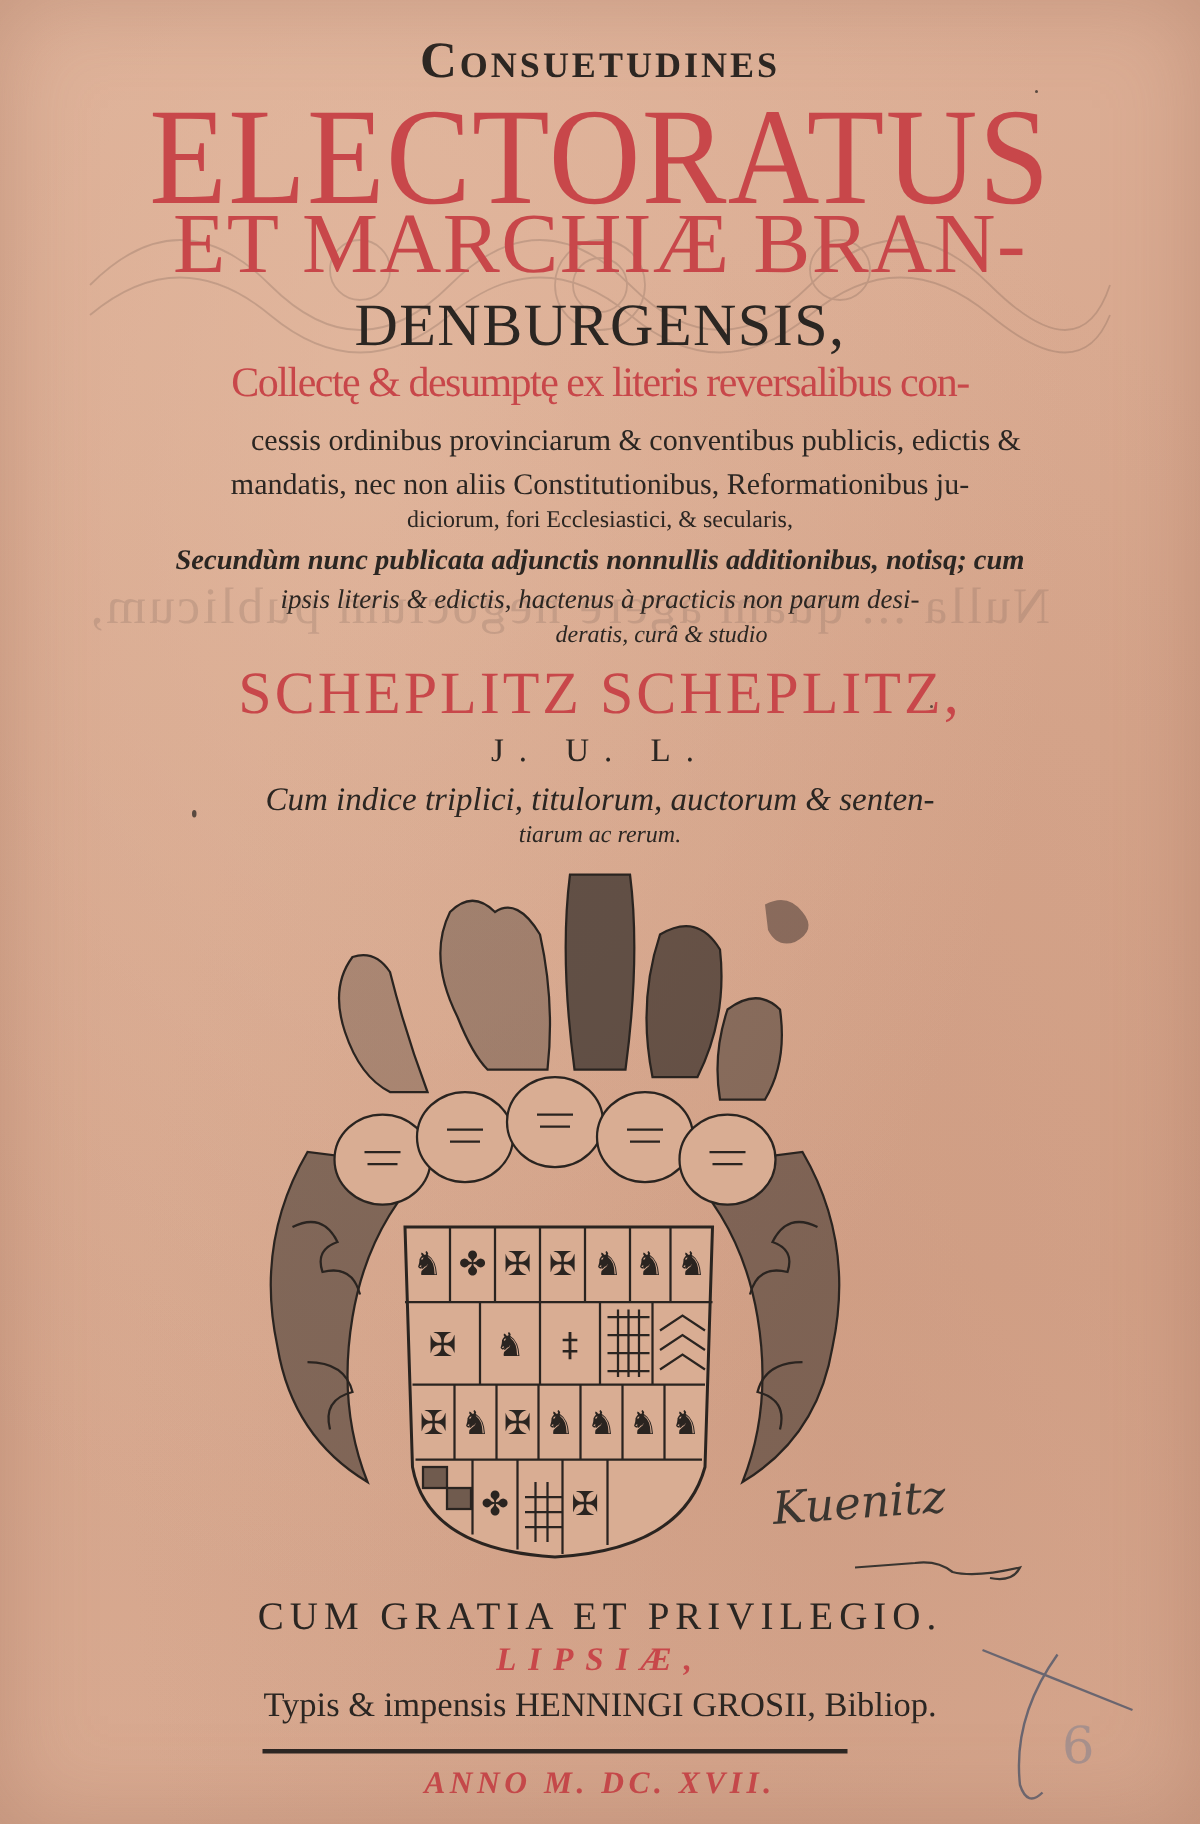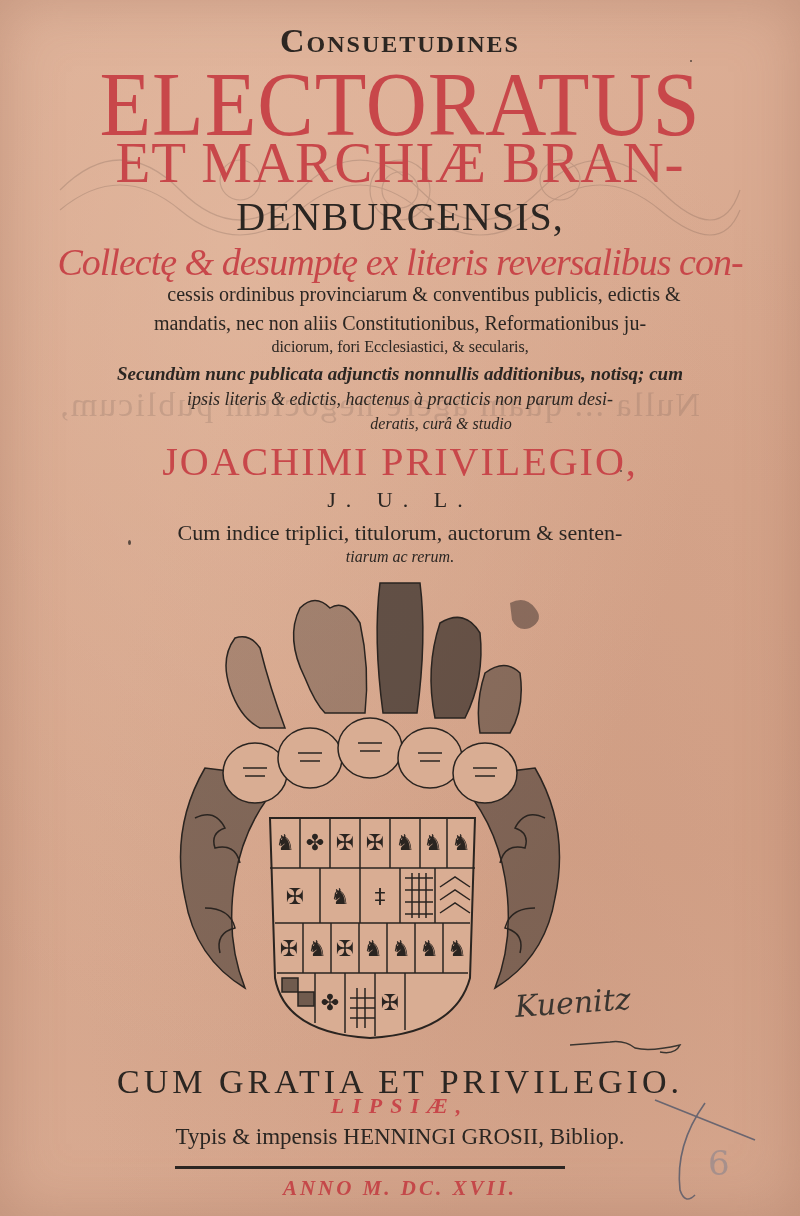--- a/index.html
+++ b/index.html
@@ -31,38 +31,38 @@
     position: absolute; left: 40px; top: 120px; width: 720px; height: 140px;
     pointer-events: none; opacity: 0.18;
   }
   .line { position: absolute; left: 0; width: 800px; text-align: center; white-space: nowrap; }
   .red { color: #c8474a; }
   .black { color: #2b2622; }
   .consuetudines { top: 22px; font-size: 34px; font-weight: bold; letter-spacing: 2px; font-variant: small-caps; }
   .electoratus { top: 58px; font-size: 92px; letter-spacing: 1px; line-height: 92px; transform: scaleX(0.92); }
   .marchiae { top: 133px; font-size: 57px; letter-spacing: 1px; line-height: 60px; }
   .denburg { top: 193px; font-size: 40px; letter-spacing: 1px; }
-  .collecte { top: 240px; font-size: 38px; letter-spacing: -1px; font-style: italic; }
+  .collecte { top: 240px; font-size: 28px; letter-spacing: -1px; }
   .cessis { top: 283px; font-size: 20px; margin-left: 24px; }
   .mandatis { top: 312px; font-size: 20px; }
   .diciorum { top: 338px; font-size: 16px; }
   .secundum { top: 363px; font-size: 19px; font-style: italic; font-weight: bold; }
   .ipsis { top: 389px; font-size: 18px; font-style: italic; }
   .deratis { top: 415px; font-size: 16px; font-style: italic; padding-left: 41px; }
   .joachimi { top: 438px; font-size: 40px; letter-spacing: 2px; }
   .jul { top: 487px; font-size: 22px; letter-spacing: 10px; }
-  .cum-indice { top: 520px; font-size: 22px; }
+  .cum-indice { top: 520px; font-size: 22px; font-style: italic; }
   .tiarum { top: 548px; font-size: 16px; font-style: italic; }
   .arms { position: absolute; left: 165px; top: 578px; width: 410px; height: 470px; }
   .signature {
     position: absolute; left: 515px; top: 985px; font-size: 30px; font-style: italic;
     color: #3a3530; font-family: "DejaVu Serif", serif; transform: rotate(-4deg);
   }
   .sig-flourish { position: absolute; left: 565px; top: 1030px; width: 120px; height: 30px; }
-  .cum-gratia { top: 1063px; font-size: 34px; letter-spacing: 4px; }
+  .cum-gratia { top: 1063px; font-size: 26px; letter-spacing: 4px; }
   .lipsiae { top: 1093px; font-size: 22px; font-style: italic; font-weight: bold; letter-spacing: 8px; }
   .typis { top: 1124px; font-size: 23px; }
   .rule { position: absolute; left: 175px; top: 1166px; width: 390px; height: 3px; background: #2b2622; }
   .anno { top: 1176px; font-size: 21px; font-style: italic; font-weight: bold; letter-spacing: 3px; text-align: center; }
   .pencil-mark { position: absolute; left: 650px; top: 1095px; width: 110px; height: 110px; }
   .speck { position: absolute; border-radius: 50%; background: #5a4a40; }
 </style>
 </head>
 <body>
 
@@ -85,21 +85,21 @@
   <div class="line red electoratus">ELECTORATUS</div>
   <div class="line red marchiae">ET MARCHIÆ BRAN-</div>
   <div class="line black denburg">DENBURGENSIS,</div>
   <div class="line red collecte">Collectę &amp; desumptę ex literis reversalibus con-</div>
   <div class="line black cessis">cessis ordinibus provinciarum &amp; conventibus publicis, edictis &amp;</div>
   <div class="line black mandatis">mandatis, nec non aliis Constitutionibus, Reformationibus ju-</div>
   <div class="line black diciorum">diciorum, fori Ecclesiastici, &amp; secularis,</div>
   <div class="line black secundum">Secundùm nunc publicata adjunctis nonnullis additionibus, notisq; cum</div>
   <div class="line black ipsis">ipsis literis &amp; edictis, hactenus à practicis non parum desi-</div>
   <div class="line black deratis">deratis, curâ &amp; studio</div>
-  <div class="line red joachimi">JOACHIMI PRIVILEGIO,</div>
+  <div class="line red joachimi">SCHEPLITZ SCHEPLITZ,</div>
   <div class="line black jul">J. U. L.</div>
   <div class="line black cum-indice">Cum indice triplici, titulorum, auctorum &amp; senten-</div>
   <div class="line black tiarum">tiarum ac rerum.</div>
 
   <svg class="arms" viewBox="0 0 410 470">
     <g stroke="#2a2420" fill="none" stroke-width="1.5">
 
       <path d="M40 190 Q5 250 20 320 Q30 380 80 410 Q60 360 70 300 Q80 240 120 200 Z" fill="#3a322c" fill-opacity="0.55"></path>
       <path d="M370 190 Q405 250 390 320 Q380 380 330 410 Q350 360 340 300 Q330 240 290 200 Z" fill="#3a322c" fill-opacity="0.55"></path>
       <path d="M30 240 q20 -10 30 10 q-15 5 -10 20 q20 -5 25 15"></path>

